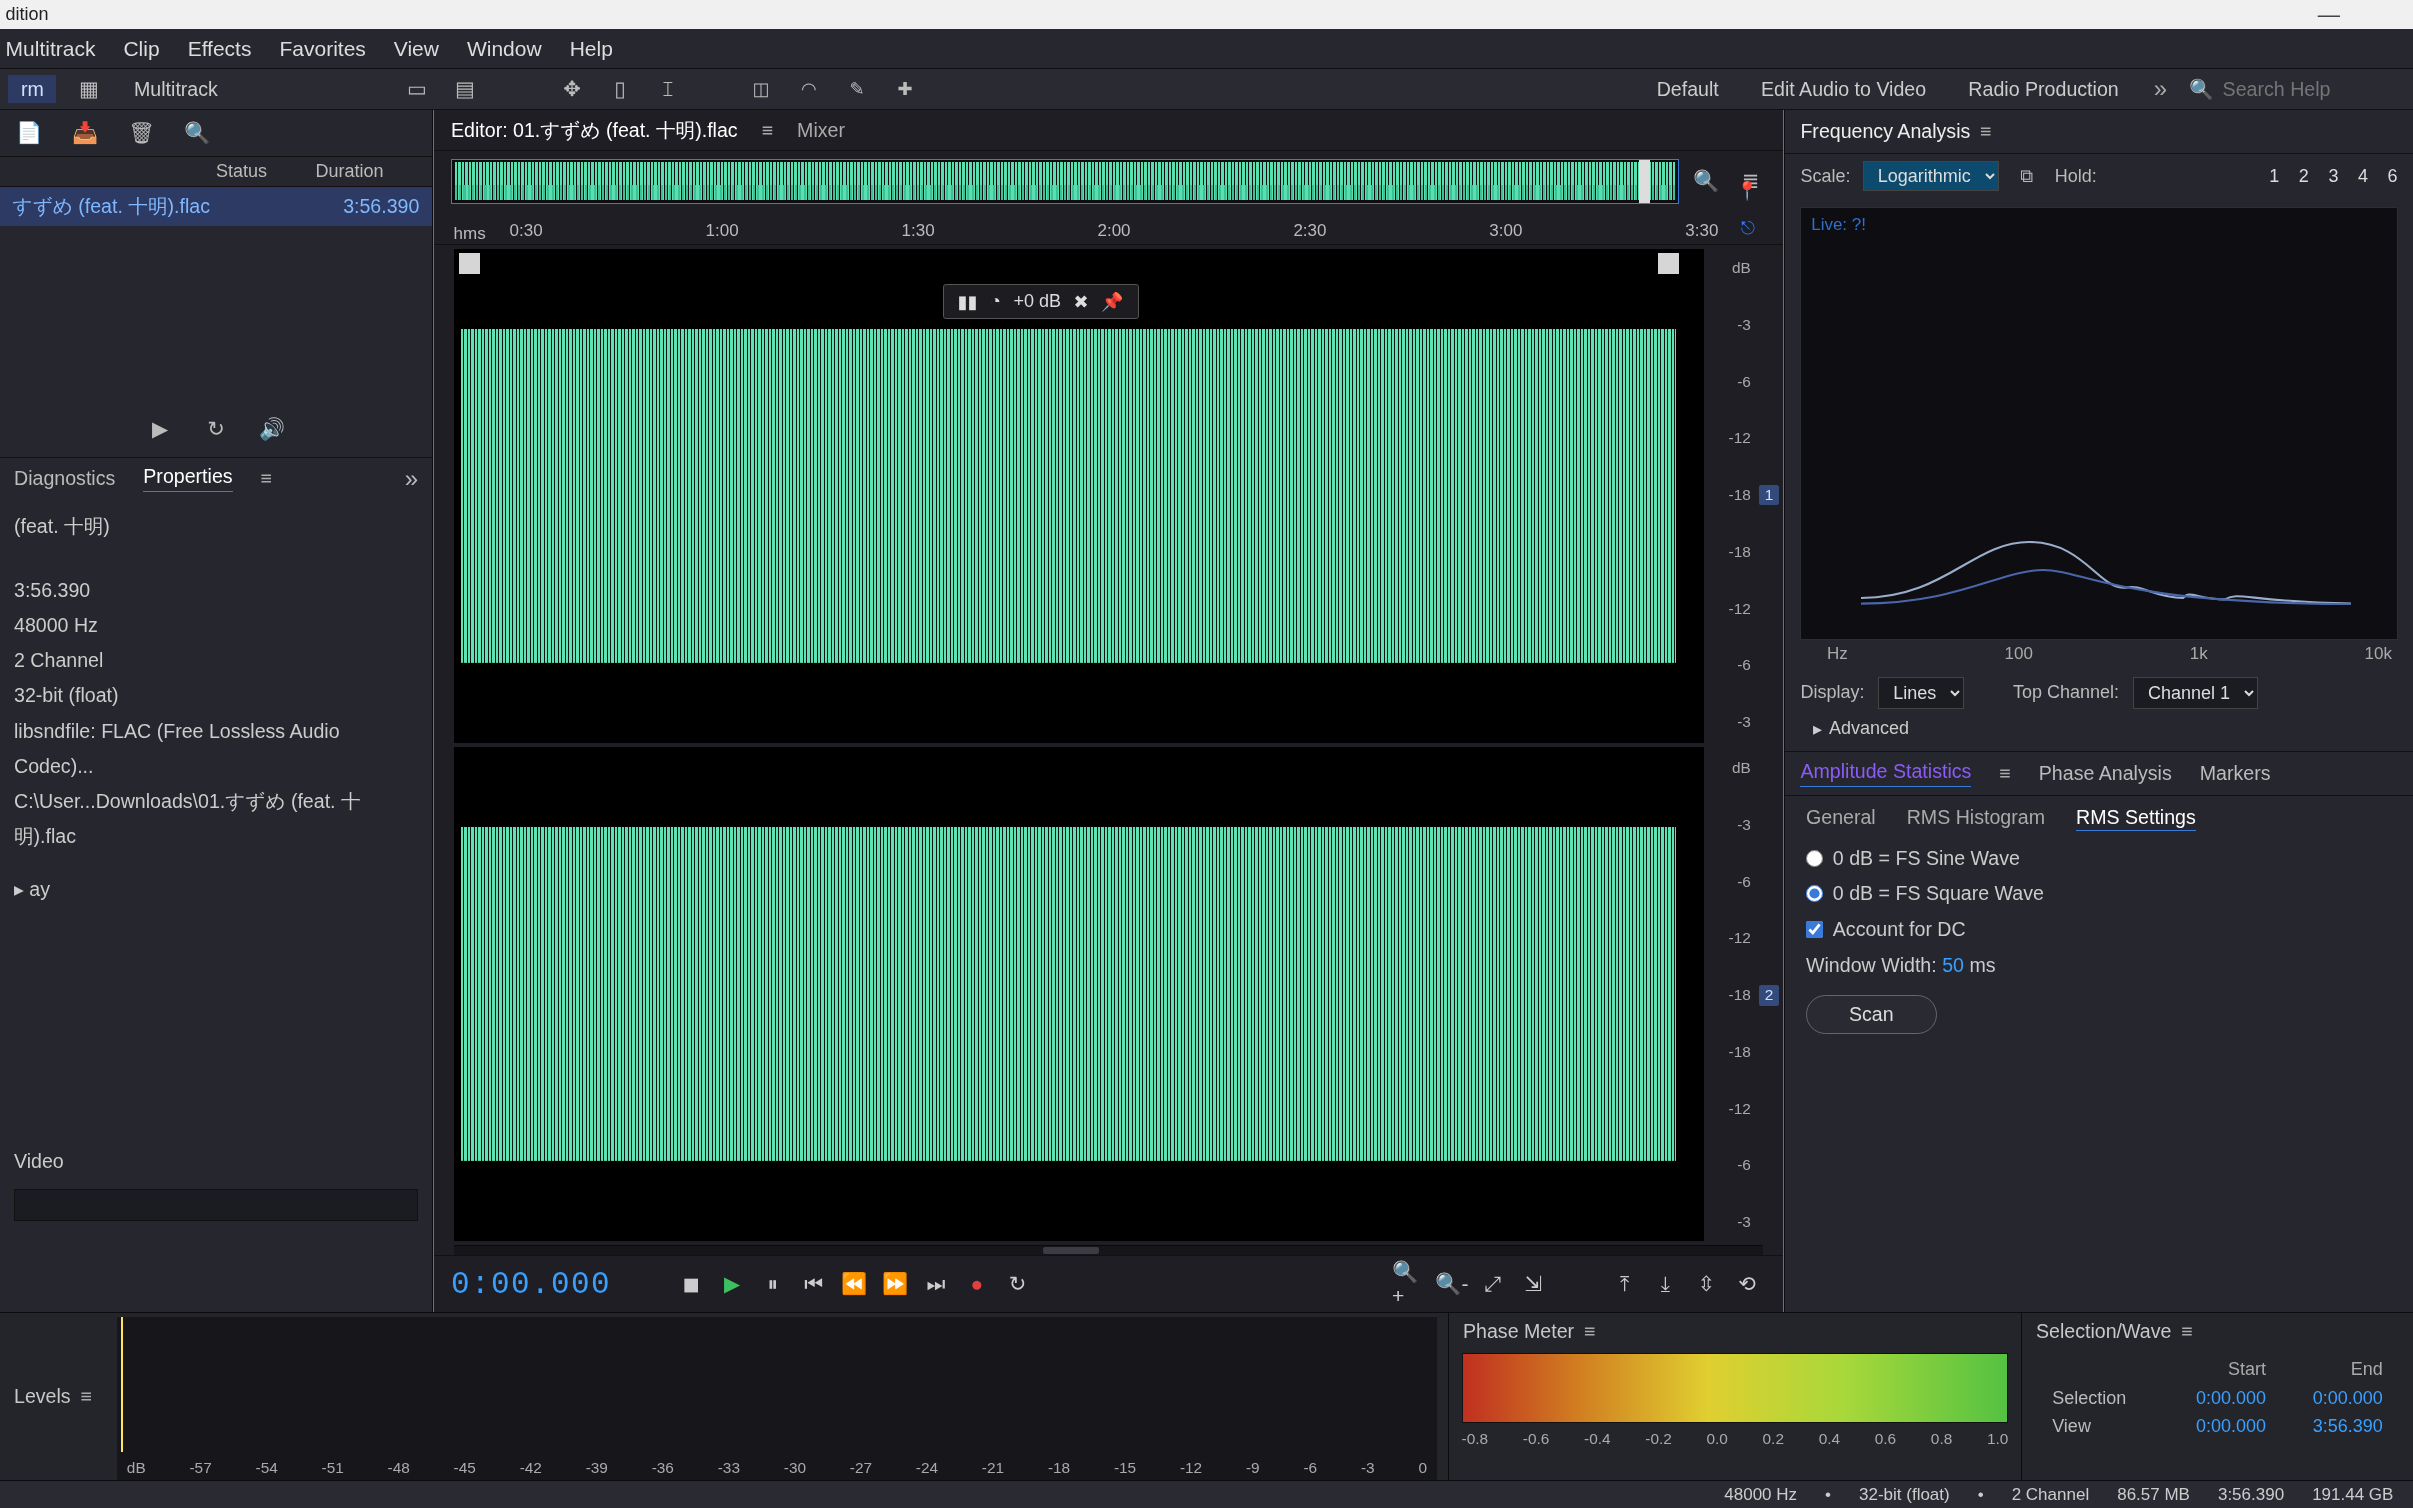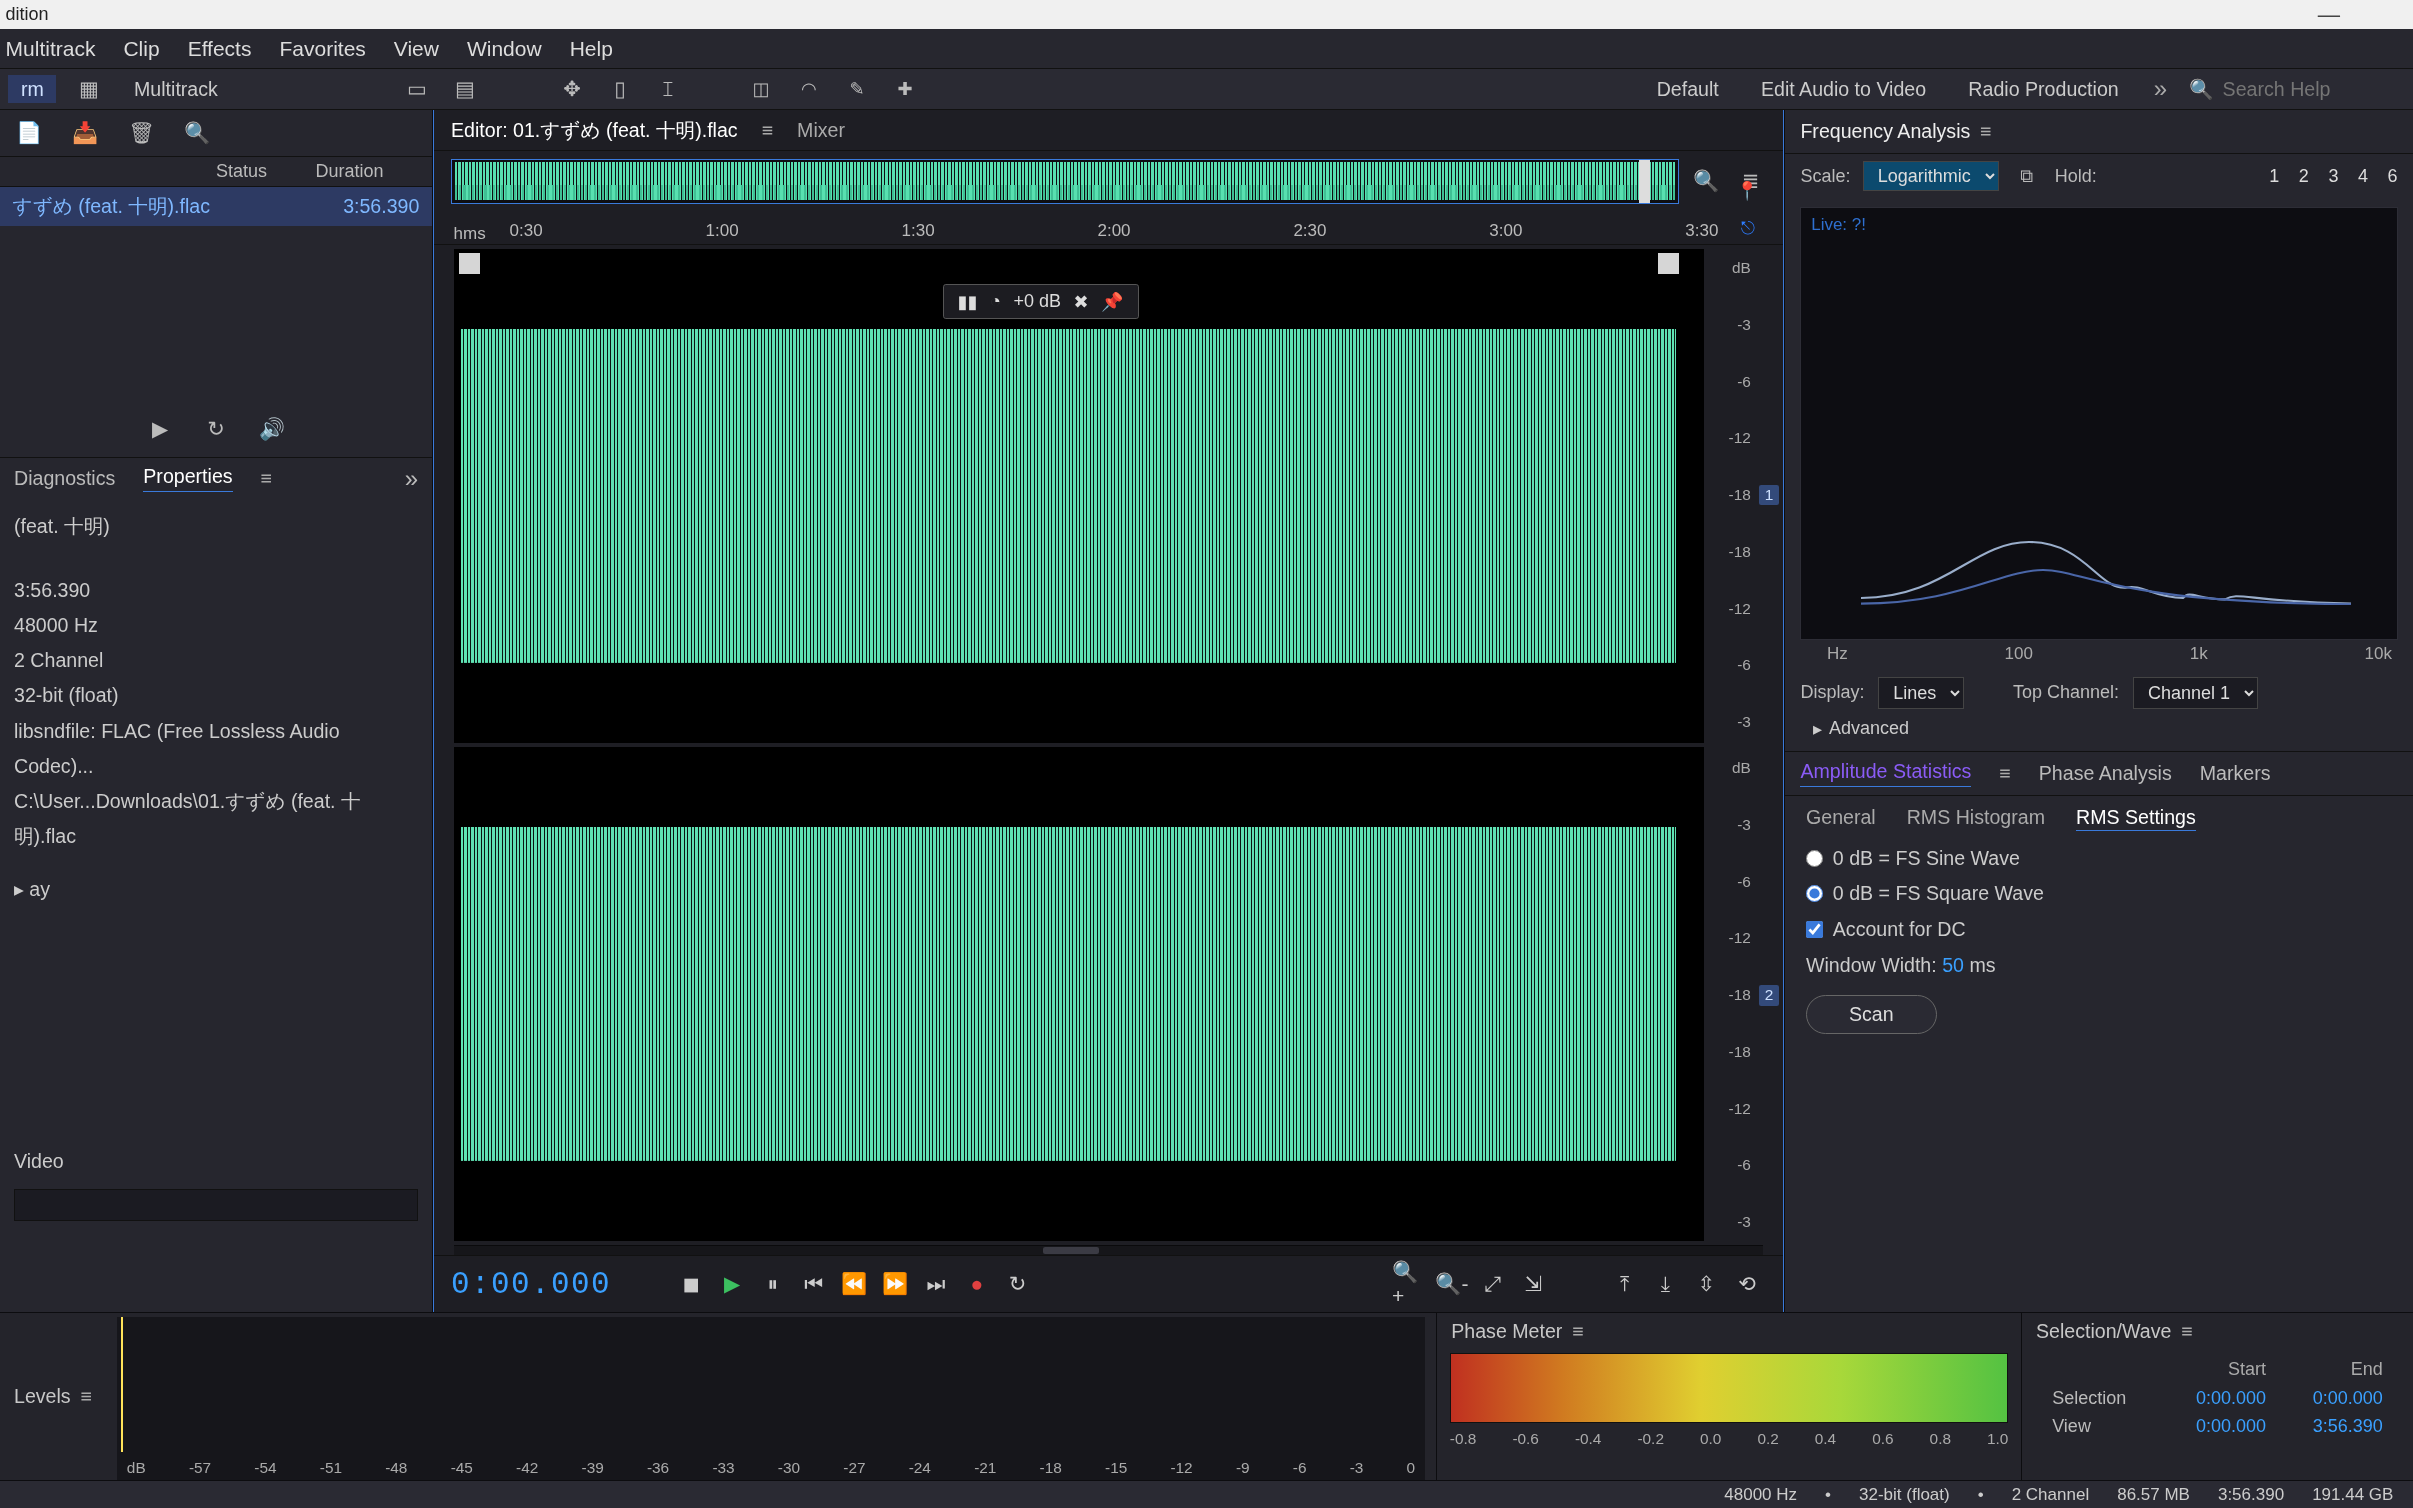--- a/index.html
+++ b/index.html
@@ -103,21 +103,21 @@
   
   .bottom-row { height: 168px; display: flex; background: #24242b; border-top: 1.4px solid #0c0c0f; }
   .levels { flex: 1.4; display: flex; flex-direction: row; border-right: 1.4px solid #0c0c0f; }
   .levels-head, .phase-head, .selview-head { display: flex; align-items: center; gap: 9.8px; padding: 7px 14px; font-size: 19.6px; }
   .levels-body { flex: 1; position: relative; background: #16161b; margin: 4.2px 11.2px 0 11.2px; }
   .playhead-line { position: absolute; left: 4.2px; top: 0; bottom: 28px; width: 2.1px; background: #ffe35a; }
   .levels-scale { position: absolute; left: 0; right: 0; bottom: 2.8px; display: flex; justify-content: space-between; padding: 0 9.8px; font-size: 15.4px; color: #aaa; }
   .phase { flex: 0 0 573px; display: flex; flex-direction: column; border-right: 1.4px solid #0c0c0f; }
   .phase-body { flex: 1; display: flex; flex-direction: column; padding: 2.8px 12.6px; }
   .phase-grad { height: 70px; background: linear-gradient(90deg, #c03020 0%, #d07a20 20%, #e0cf30 45%, #a8d83a 70%, #54c242 100%); border: 0.7px solid #111; }
-  .phase-scale { display: flex; justify-content: flex-end; font-size: 15.4px; color: #aaa; margin-top: 7px; gap: 36px; }
+  .phase-scale { display: flex; justify-content: space-between; font-size: 15.4px; color: #aaa; margin-top: 7px; }
   .selview { flex: 0 0 391px; display: flex; flex-direction: column; }
   .selview-body { padding: 4.2px 17px; font-size: 18px; color: #ccc; }
   .selview-body table { width: 100%; }
   .selview-body th { color: #aaa; font-weight: normal; text-align: right; padding: 2.8px 11.2px; font-size: 18px; }
   .selview-body td { text-align: right; padding: 2.8px 11.2px; }
   .selview-body td.label { text-align: left; color: #bbb; }
   .selview-body td.val { color: #3aa0ff; }
   
   .statusbar { height: 28px; background: #2a2a33; display: flex; align-items: center; justify-content: flex-end; gap: 28px; padding: 0 19.6px; font-size: 17px; color: #ccc; border-top: 0.7px solid #0c0c0f; }
   input[type=radio], input[type=checkbox] { width: 17px; height: 17px; accent-color: #3a7adb; }

